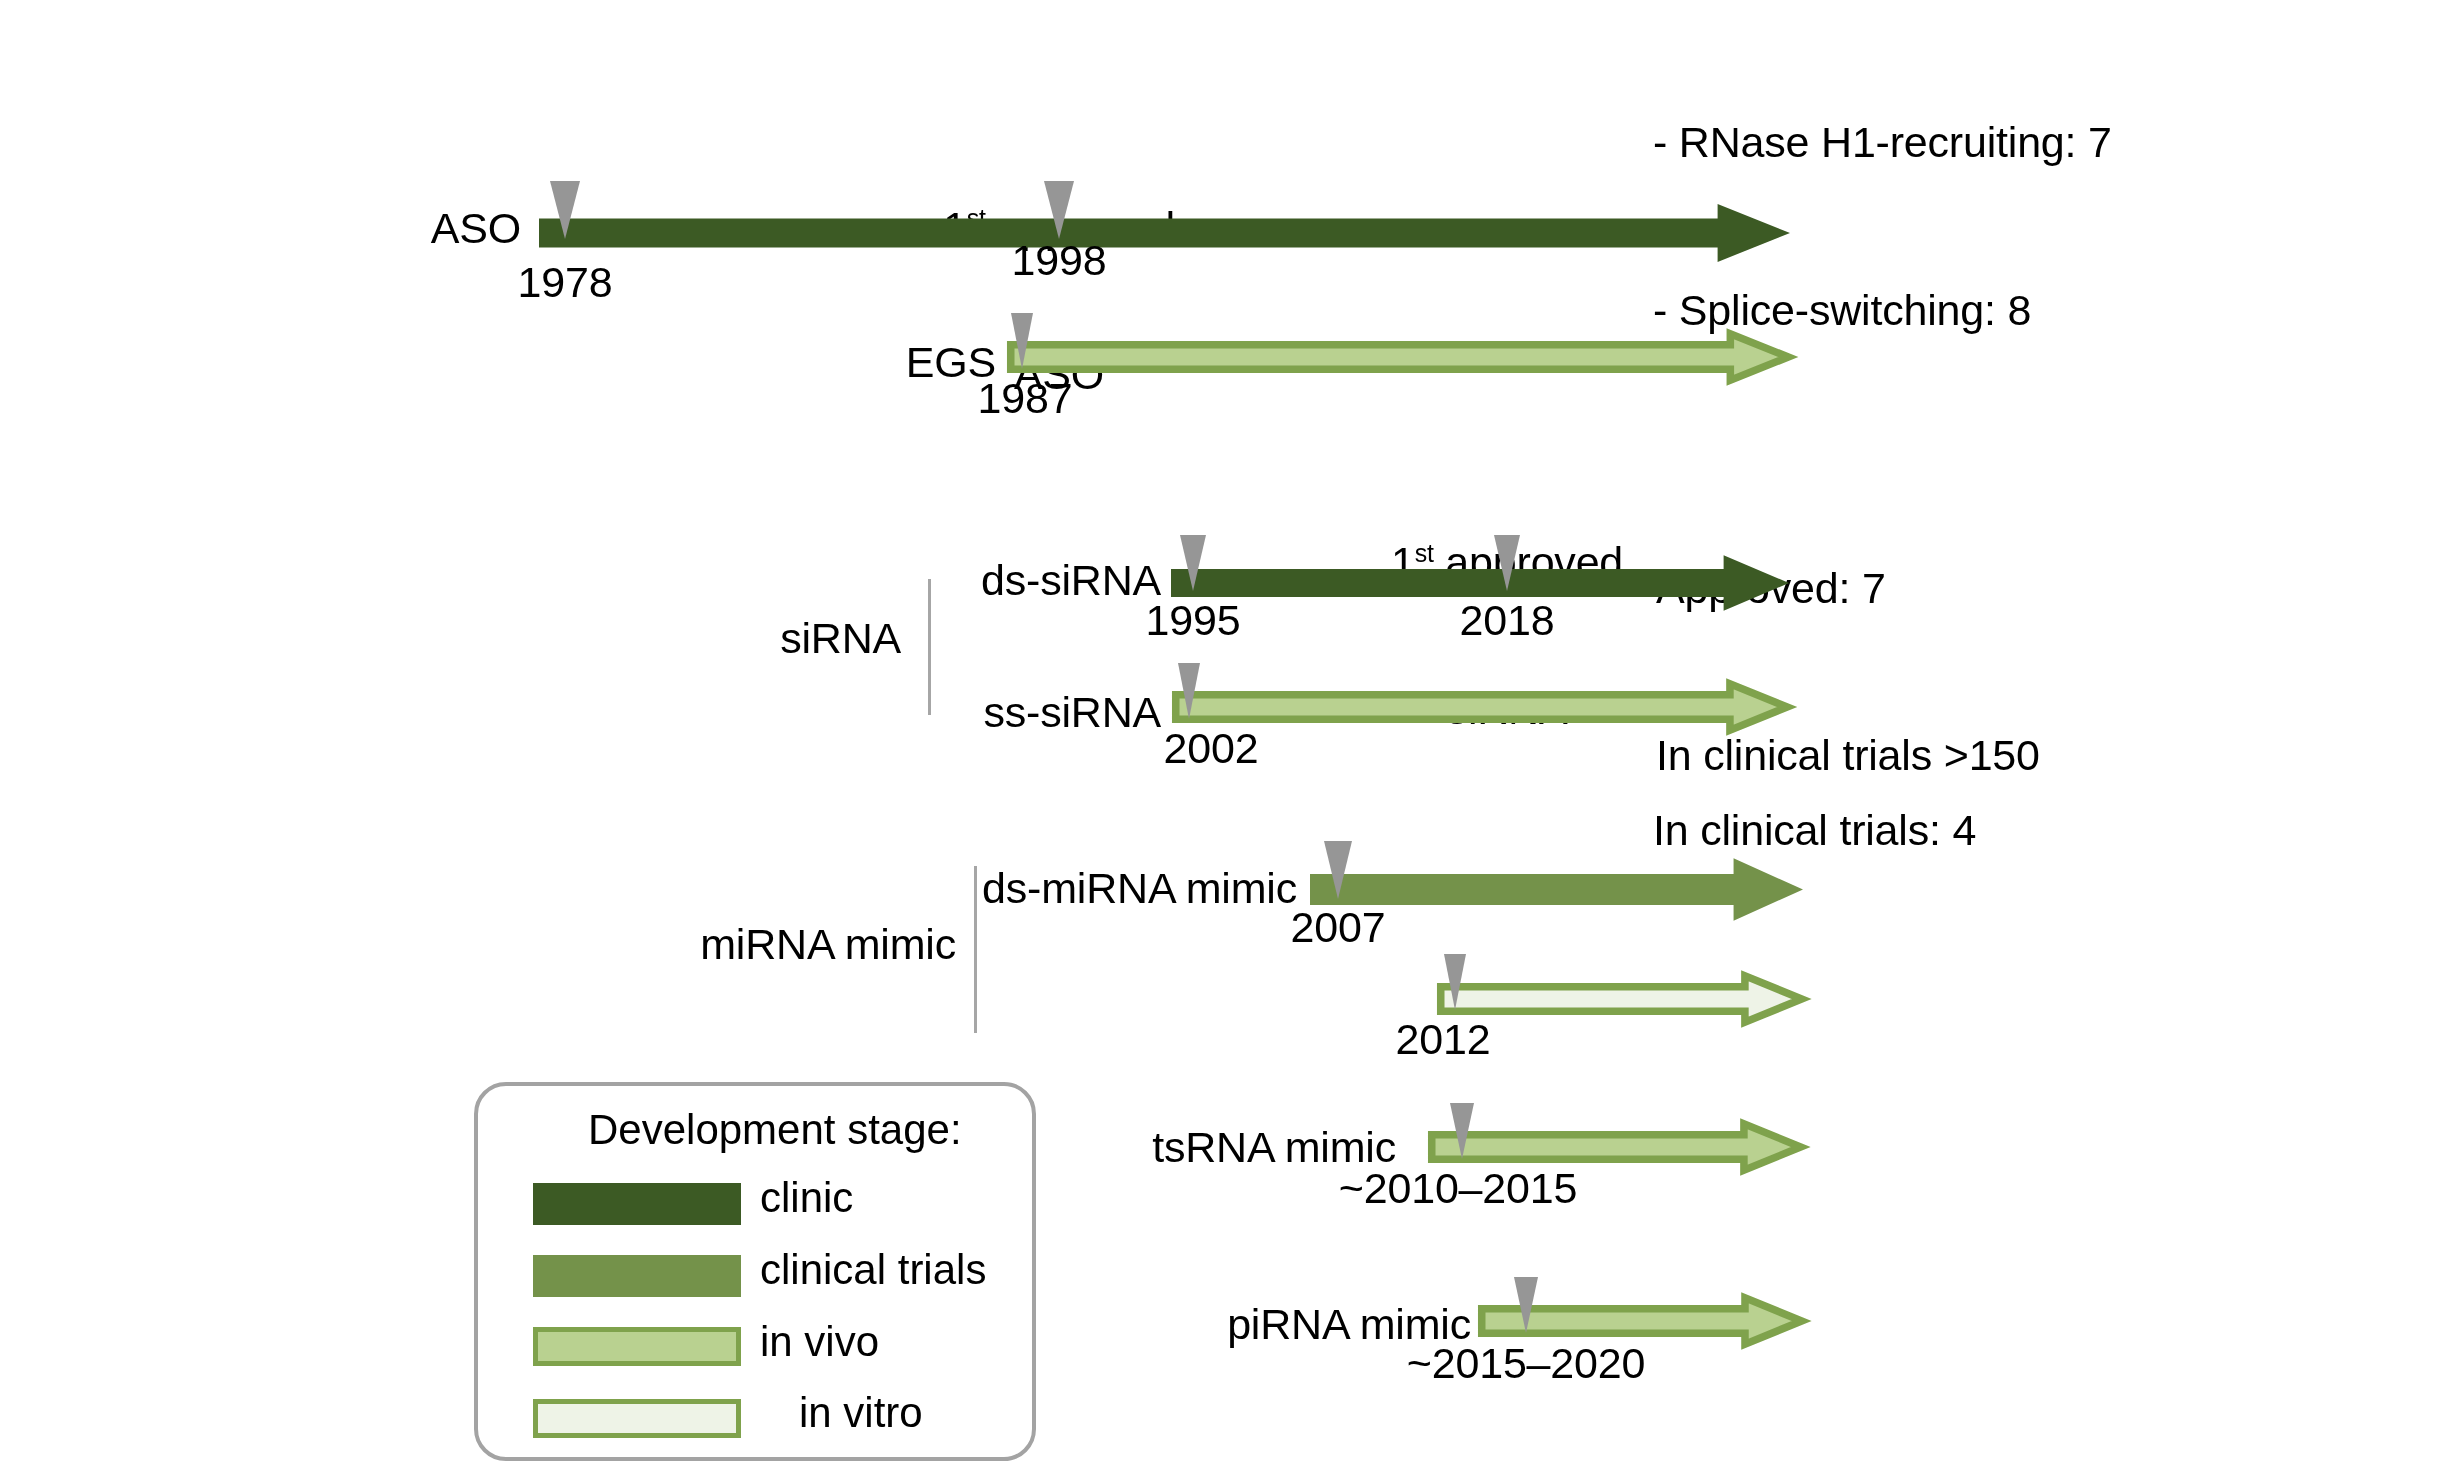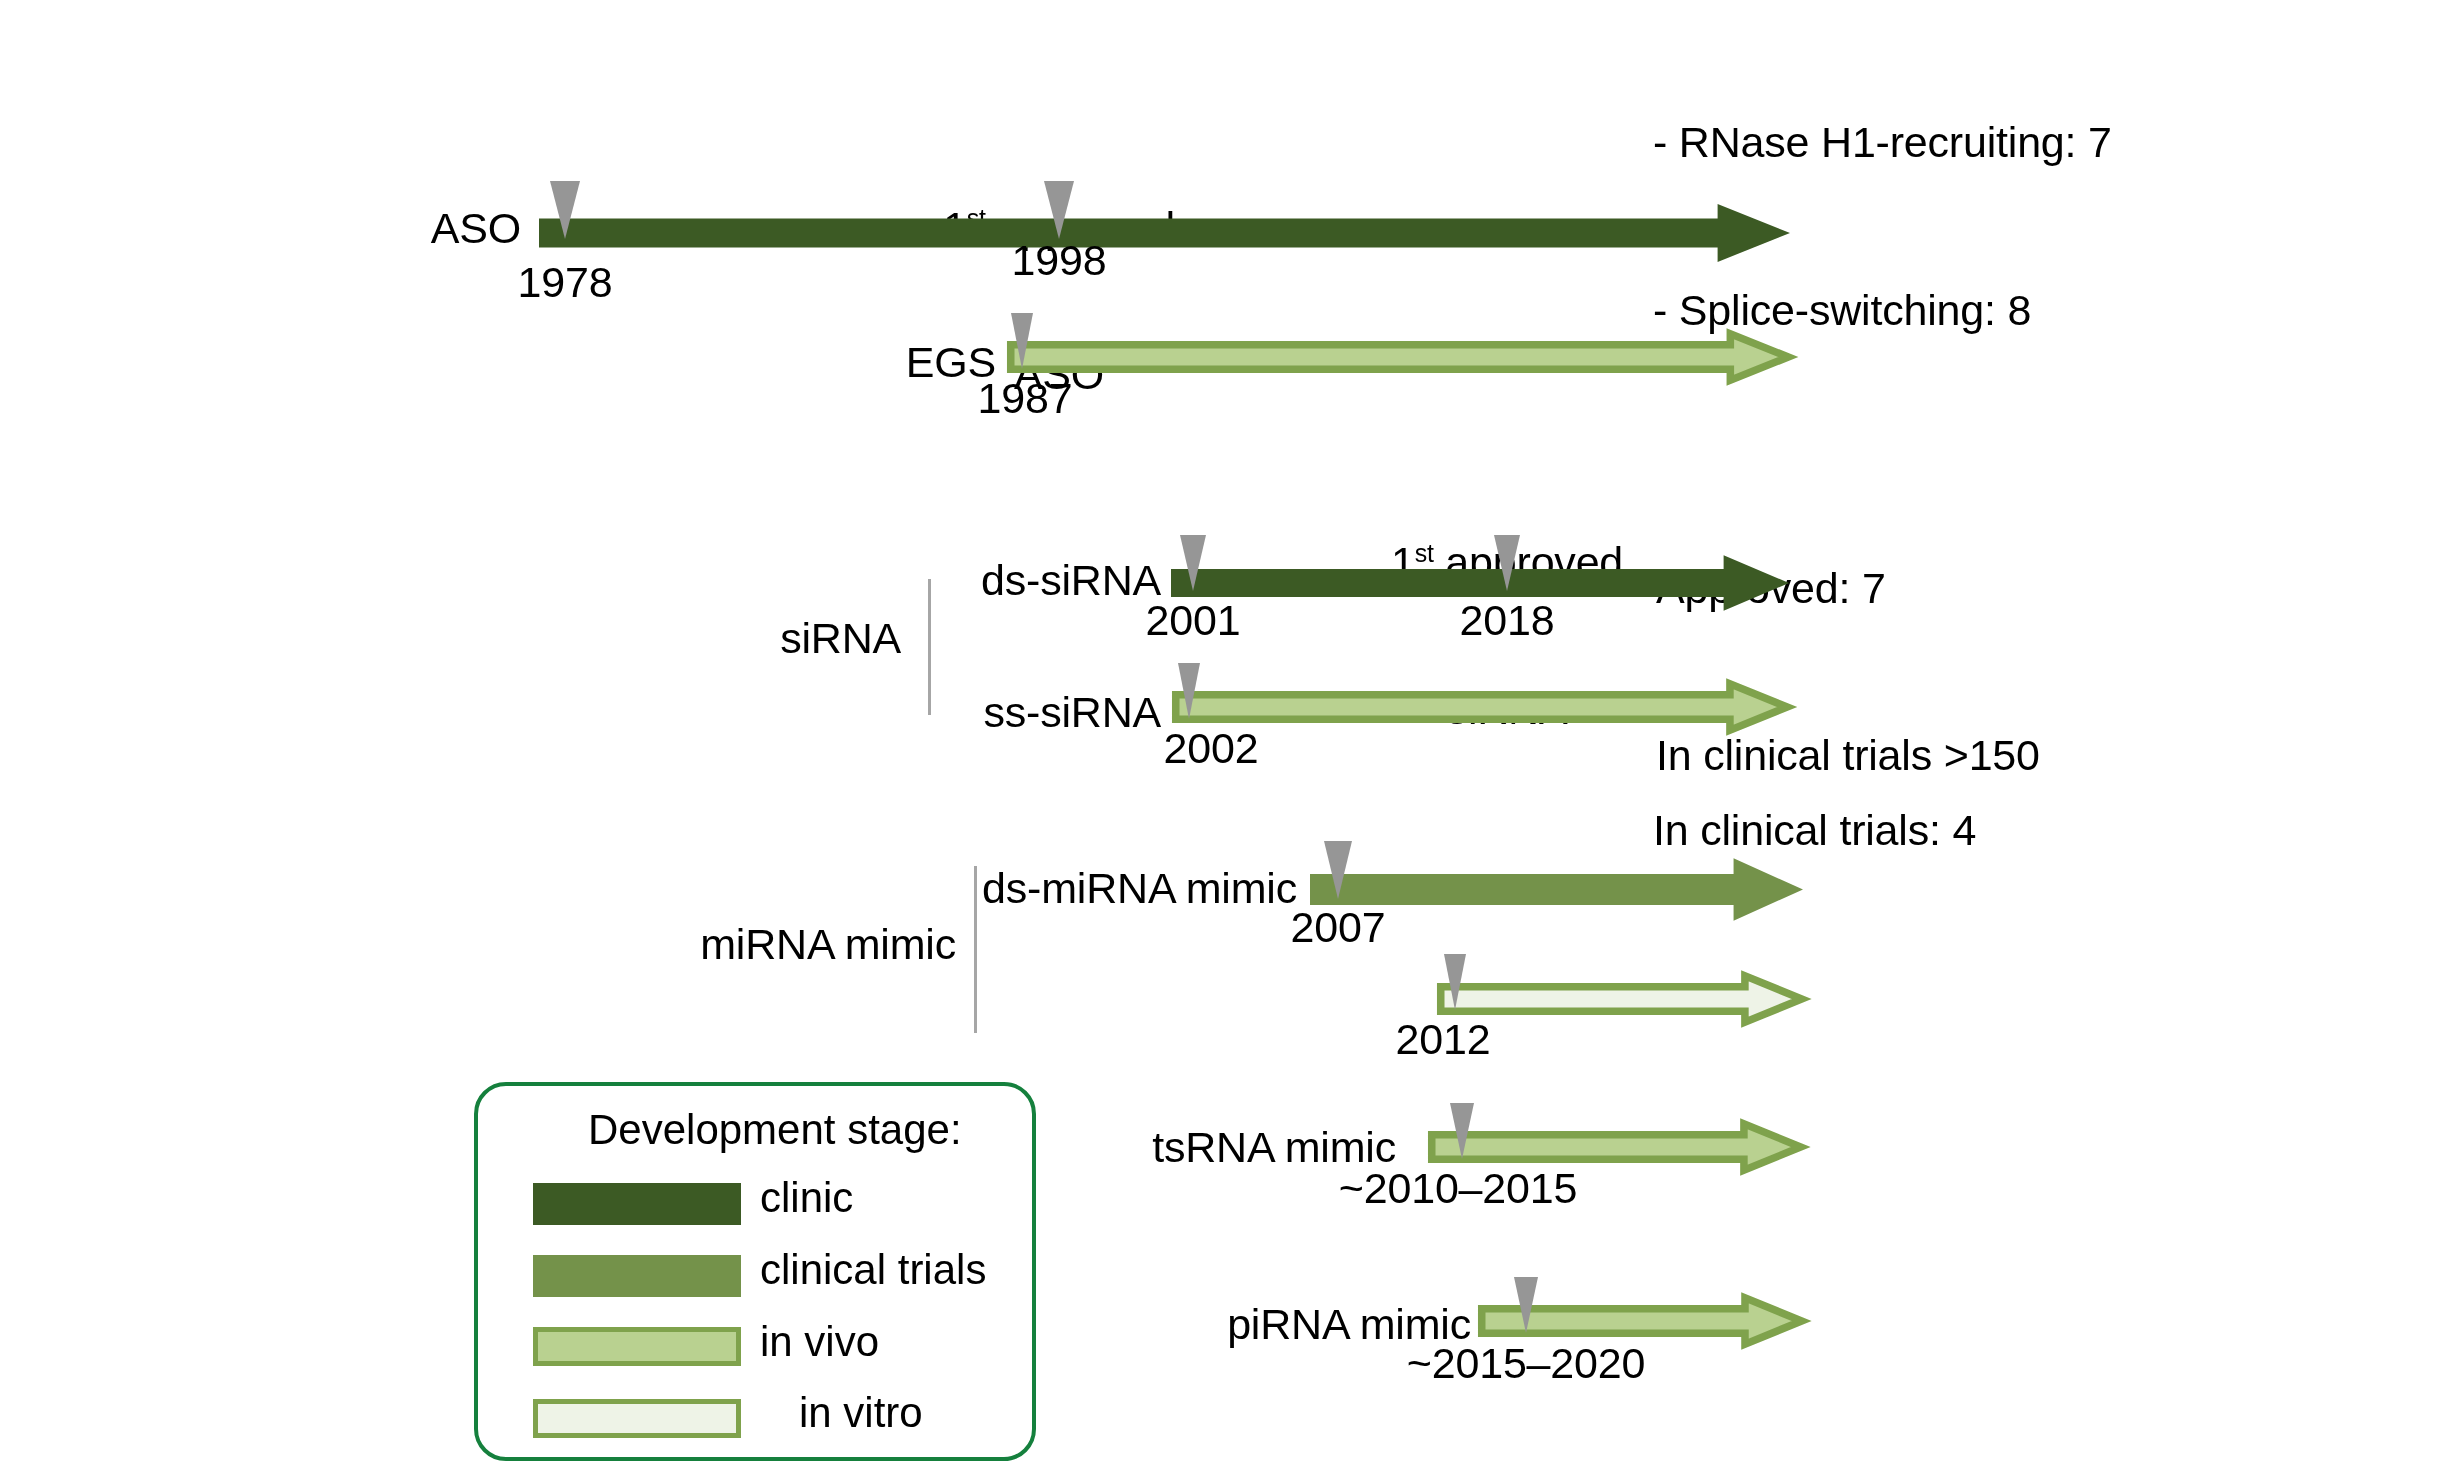--- a/index.html
+++ b/index.html
@@ -54,21 +54,21 @@
     width: 0; height: 0;
     border-left: 15px solid transparent;
     border-right: 15px solid transparent;
     border-top: 58px solid #969696;
     transform: translateX(-50%);
   }
 
   
   #legend-box {
     position: absolute;
-    border: 4px solid #15803d;
+    border: 4px solid #a3a3a3;
     border-radius: 32px;
     background: #ffffff;
     box-sizing: border-box;
   }
   .legend-title {
     position: absolute;
     font-size: 42px;
     color: #000;
     white-space: pre;
   }
@@ -139,21 +139,21 @@
 
   <div class="txt right" style="left:1161px; top:556px;">ds-siRNA</div>
 
   <div class="arrowwrap" style="left:1171px; top:555px; width:618px; height:56px;">
     <svg width="618" height="56" viewBox="0 0 1068 96">
       <path d="M0,24 L955,24 L955,0 L1068,48 L955,96 L955,72 L0,72 Z" fill="#3c5a24"></path>
     </svg>
   </div>
 
   <div class="marker" style="left:1193px; top:535px; border-left-width:13.3px; border-right-width:13.3px; border-top-width:56px;"></div>
-  <div class="txt center" style="left:1193px; top:596px;">2001</div>
+  <div class="txt center" style="left:1193px; top:596px;">1995</div>
 
   <div class="marker" style="left:1507px; top:535px; border-left-width:13.3px; border-right-width:13.3px; border-top-width:56px;"></div>
   <div class="txt center" style="left:1507px; top:596px;">2018</div>
 
   <div class="txt right" style="left:1161px; top:688px;">ss-siRNA</div>
 
   <div class="arrowwrap" style="left:1174px; top:682px; width:615px; height:50px;">
     <svg width="615" height="50" viewBox="0 0 1062 86">
       <path d="M3,22 L960,22 L960,3 L1059,43 L960,83 L960,64 L3,64 Z" fill="#b9d190" stroke="#7fa24c" stroke-width="13" stroke-linejoin="miter"></path>
     </svg>

